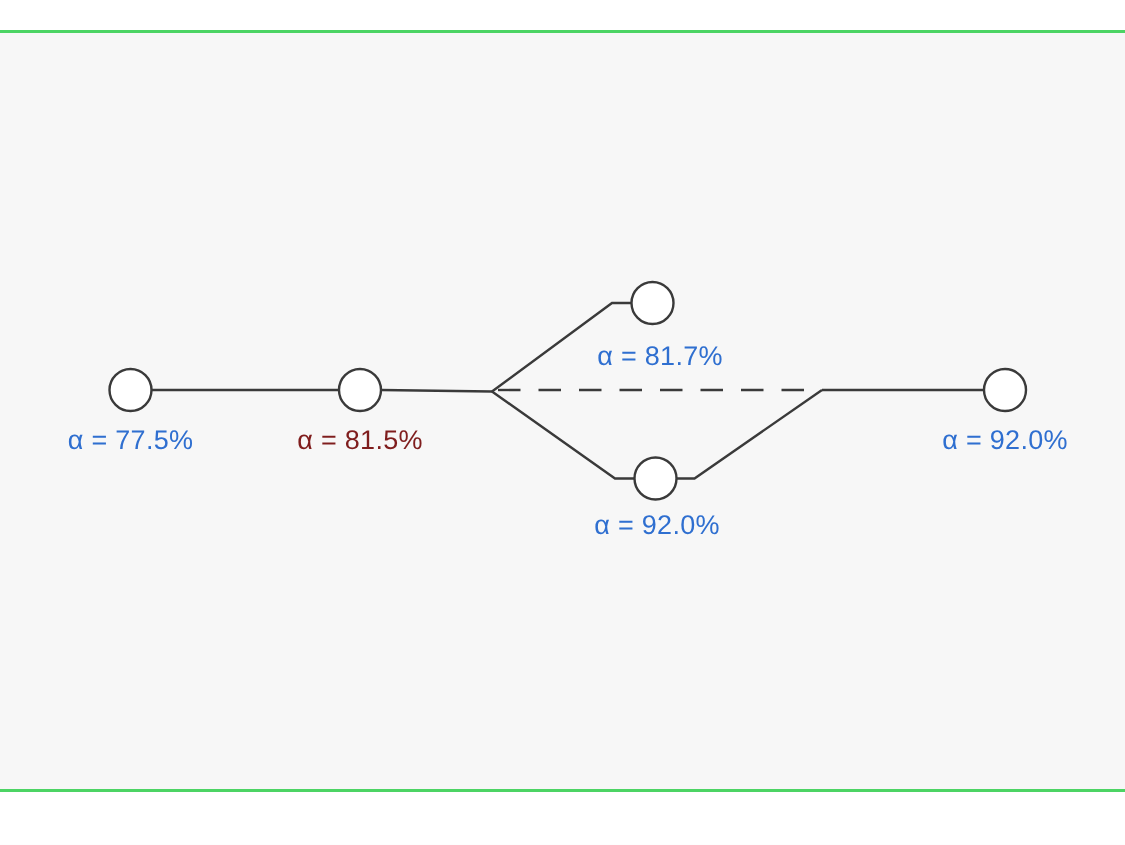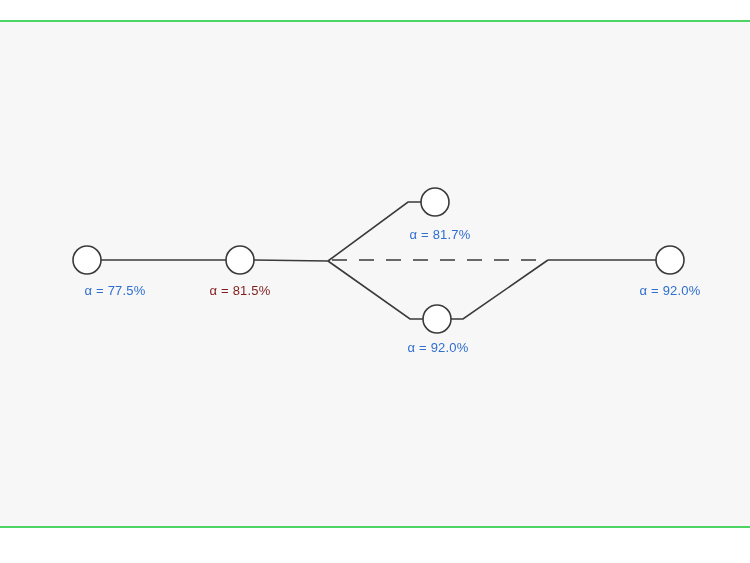--- a/index.html
+++ b/index.html
@@ -50,21 +50,21 @@
   }
   .node-circle {
     fill: #ffffff;
     stroke: #3a3a3a;
     stroke-width: 1.6;
   }
   .node-label {
     position: absolute;
     color: #2f6fd0;
     font-family: "Liberation Sans", sans-serif;
-    font-size: 13px;
+    font-size: 18px;
     letter-spacing: 0.2px;
     white-space: nowrap;
     transform: translateX(-50%);
   }
 </style>
 </head>
 <body>
 
 <div id="stage">
 
@@ -83,20 +83,20 @@
     <g id="nodes-layer">
         <circle cx="87" cy="260" r="14" class="node-circle" fill="#ffffff" stroke="#3a3a3a"></circle>
         <circle cx="240" cy="260" r="14" class="node-circle" fill="#ffffff" stroke="#3a3a3a"></circle>
         <circle cx="435" cy="202" r="14" class="node-circle" fill="#ffffff" stroke="#3a3a3a"></circle>
         <circle cx="437" cy="319" r="14" class="node-circle" fill="#ffffff" stroke="#3a3a3a"></circle>
         <circle cx="670" cy="260" r="14" class="node-circle" fill="#ffffff" stroke="#3a3a3a"></circle>
       </g>
   </svg>
 
   <div id="labels-layer">
-      <div class="node-label" style="left: 87px; top: 283px; color: rgb(47, 111, 208); margin-left: 28px;">α = 77.5%</div>
+      <div class="node-label" style="left: 87px; top: 283px; color: rgb(47, 111, 208);">α = 77.5%</div>
       <div class="node-label" style="left: 240px; top: 283px; color: #7f1d1d;">α = 81.5%</div>
       <div class="node-label" style="left: 440px; top: 227px; color: rgb(47, 111, 208);">α = 81.7%</div>
       <div class="node-label" style="left: 438px; top: 340px; color: rgb(47, 111, 208);">α = 92.0%</div>
       <div class="node-label" style="left: 670px; top: 283px; color: rgb(47, 111, 208);">α = 92.0%</div>
     </div>
 
 </div>
 
 </body></html>

